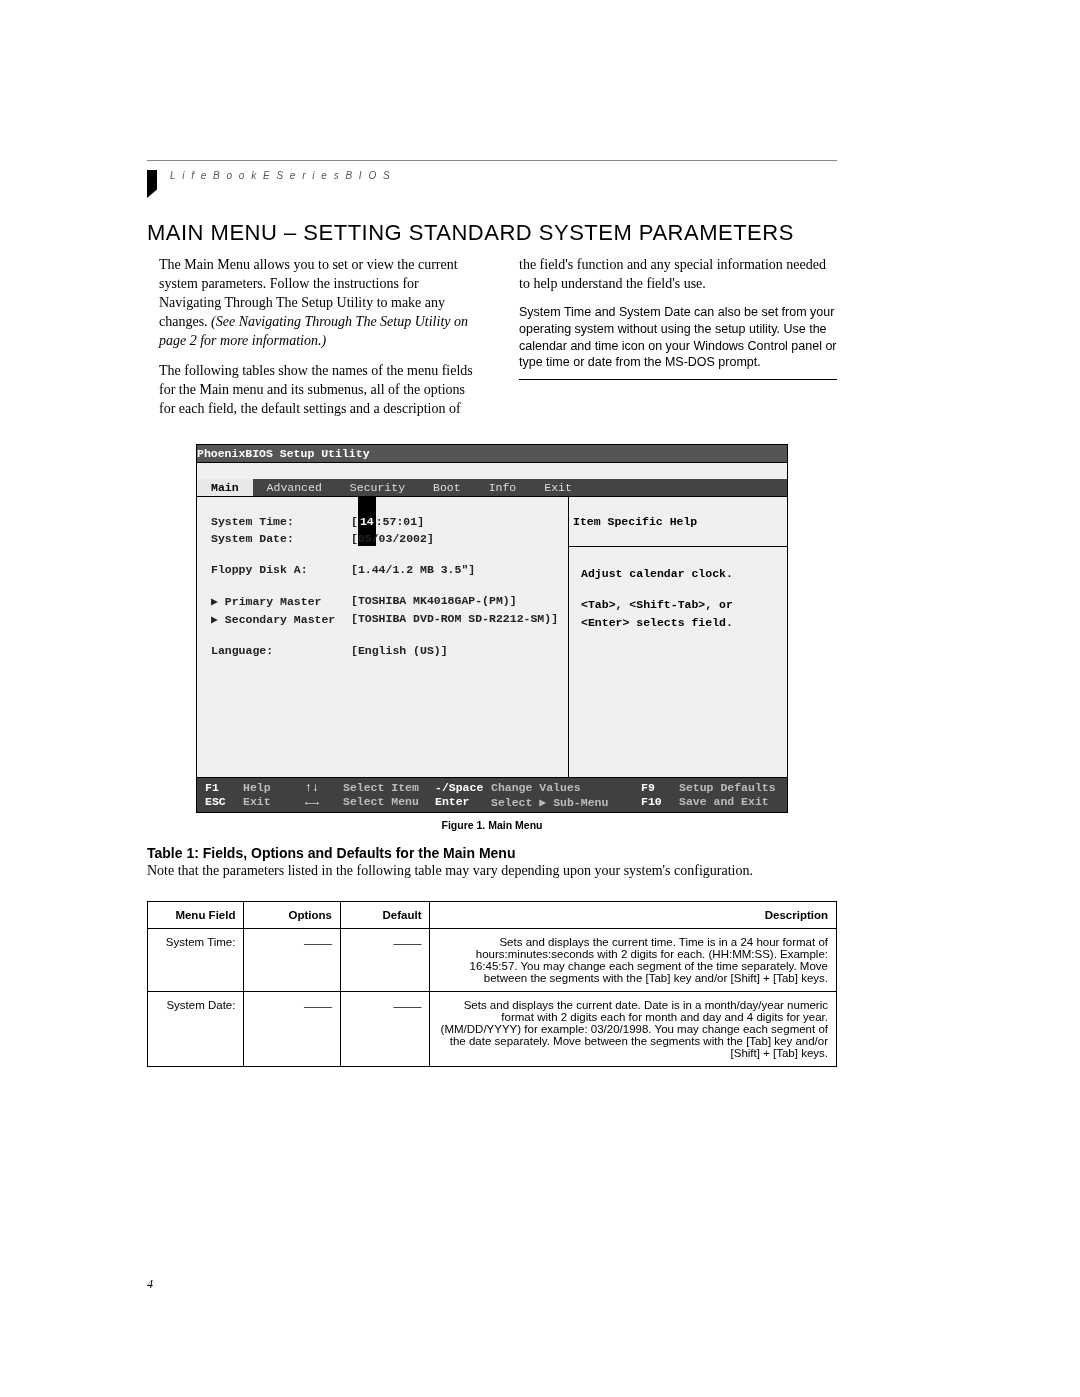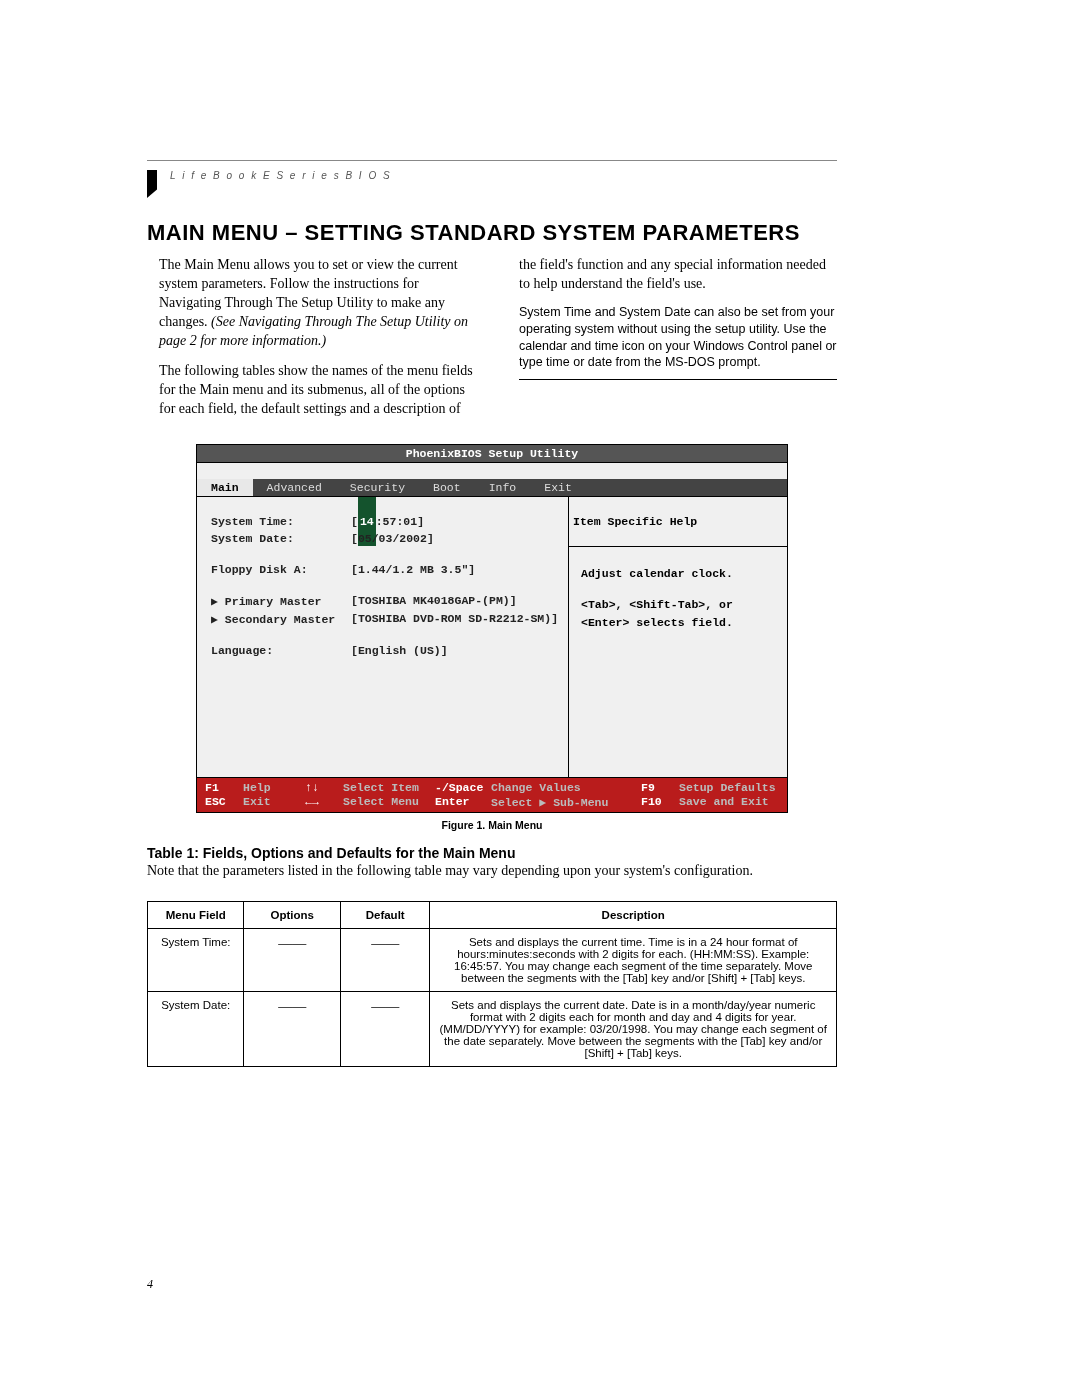--- a/index.html
+++ b/index.html
@@ -43,21 +43,21 @@
     clip-path: polygon(0 0, 100% 0, 100% 70%, 0 100%);
   }
   .content {
     position: absolute;
     left: 147px;
     right: 135px;
     top: 220px;
   }
   h1.section-title {
     font-family: Arial, Helvetica, sans-serif;
-    font-weight: 700;
+    font-weight: 400;
     font-size: 22px;
     letter-spacing: 0.5px;
     margin: 0 0 10px 0;
   }
   .two-col {
     display: flex;
     gap: 30px;
   }
   .col {
     flex: 1;
@@ -98,21 +98,20 @@
   
   .bios-outer {
     width: 590px;
     margin: 25px auto 6px auto;
     border: 1.5px solid #000;
     font-family: "Courier New", Courier, monospace;
     font-size: 11.5px;
     background: #f0f0f0;
   }
   .bios-title {
-    text-align: center;
     background: #555;
     color: #fff;
     padding: 2px 0;
     font-weight: bold;
     border-bottom: 1px solid #000;
   }
   .bios-menubar {
     display: flex;
     background: #444;
     color: #ddd;
@@ -136,40 +135,40 @@
     flex: 1.15;
     border-right: 1.5px solid #000;
     padding: 18px 10px 10px 14px;
     font-weight: bold;
     color: #222;
   }
   .bios-row { display: flex; margin-bottom: 4px; white-space: pre; }
   .bios-label { width: 140px; }
   .bios-val { flex: 1; }
   .bios-val .hl {
-    background: #14532d;
+    background: #000000;
     color: #fff;
     padding: 18px 2px;
   }
   .bios-right {
     flex: 0.85;
     padding: 0;
   }
   .bios-help-title {
     font-weight: bold;
     border-bottom: 1.5px solid #000;
     padding: 18px 4px;
   }
   .bios-help-body {
     padding: 18px 12px;
     font-weight: bold;
     line-height: 1.5;
   }
   .bios-footer {
-    background: #b91c1c;
+    background: #404040;
     color: #ddd;
     padding: 3px 8px;
     display: grid;
     grid-template-columns: 38px 62px 38px 92px 56px 150px 38px auto;
     row-gap: 1px;
     font-weight: bold;
     border-top: 1px solid #000;
   }
   .bios-footer .k { color: #fff; }
   .bios-footer .lbl { color: #bbb; }
@@ -193,21 +192,21 @@
   }
   table.fields {
     width: 100%;
     border-collapse: collapse;
     font-family: Arial, Helvetica, sans-serif;
     font-size: 11.5px;
   }
   table.fields th, table.fields td {
     border: 1px solid #000;
     padding: 7px 8px;
-    text-align: center;
+    text-align: right;
     vertical-align: top;
   }
   table.fields th {
     font-weight: 700;
   }
   table.fields td.emdash {
     font-family: Georgia, serif;
     font-size: 14px;
   }
   .col-menu { width: 14%; }

